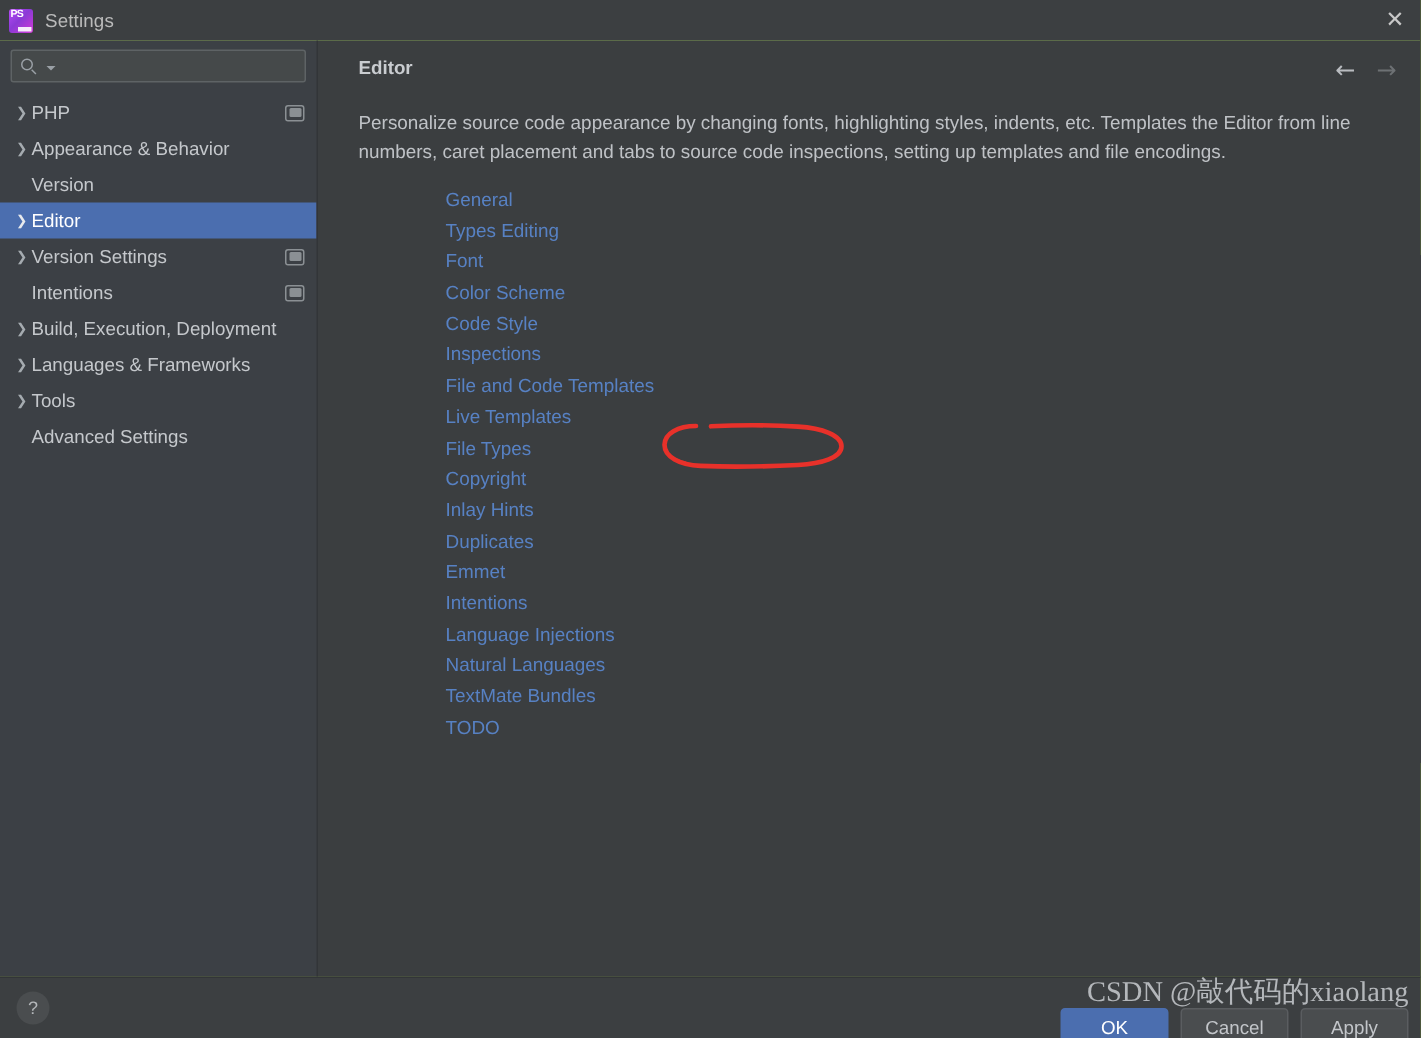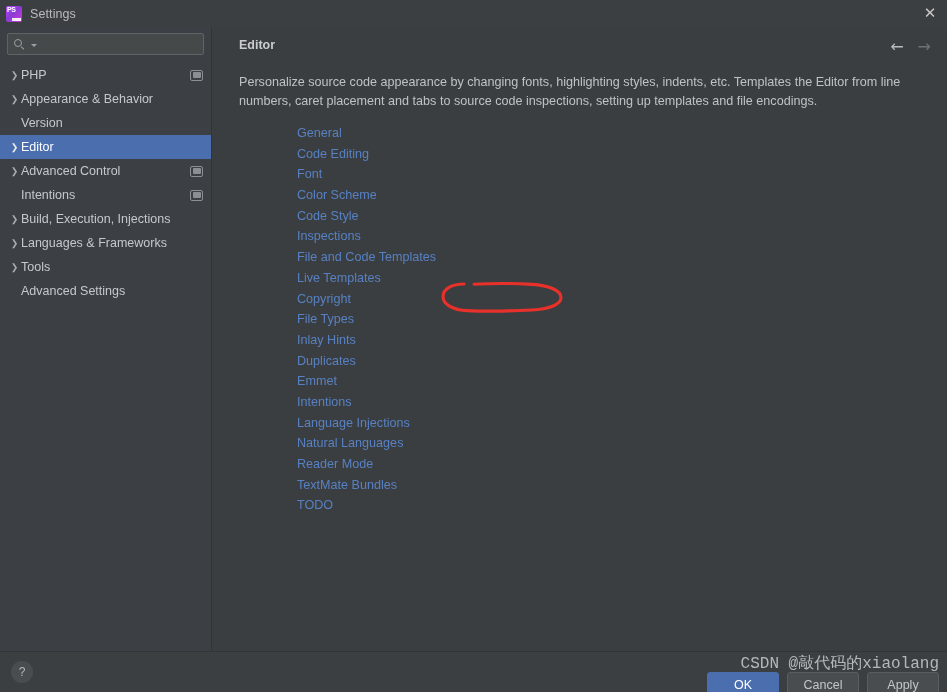--- a/index.html
+++ b/index.html
@@ -334,25 +334,25 @@
   .dlg-btn.primary {
     background: #4b6eaf;
     border-color: #4b6eaf;
     color: #ffffff;
   }
 
   .watermark {
     position: absolute;
     right: 8px;
     bottom: 18px;
-    font-size: 16px;
+    font-size: 19px;
     color: #cfd2d6;
     opacity: .82;
     white-space: nowrap;
-    font-family: Liberation Mono, monospace;
+    font-family: Liberation Serif, serif;
     pointer-events: none;
     margin-left: 12px;
   }
 </style>
 </head>
 <body>
 
 <div class="window">
 
   <div class="titlebar">
@@ -387,31 +387,31 @@
           <div class="tree-item">
             <span class="arrow empty">❯</span>
             <span class="tree-label">Version</span>
           </div>
           <div class="tree-item selected">
             <span class="arrow">❯</span>
             <span class="tree-label">Editor</span>
           </div>
           <div class="tree-item">
             <span class="arrow">❯</span>
-            <span class="tree-label">Advanced Control</span>
+            <span class="tree-label">Version Settings</span>
             <span class="scope-badge"></span>
           </div>
           <div class="tree-item">
             <span class="arrow empty">❯</span>
             <span class="tree-label">Intentions</span>
             <span class="scope-badge"></span>
           </div>
           <div class="tree-item">
             <span class="arrow">❯</span>
-            <span class="tree-label">Build, Execution, Injections</span>
+            <span class="tree-label">Build, Execution, Deployment</span>
           </div>
           <div class="tree-item">
             <span class="arrow">❯</span>
             <span class="tree-label">Languages &amp; Frameworks</span>
           </div>
           <div class="tree-item">
             <span class="arrow">❯</span>
             <span class="tree-label">Tools</span>
           </div>
           <div class="tree-item">
@@ -430,66 +430,63 @@
         </div>
       </div>
 
       <div class="description">Personalize source code appearance by changing fonts, highlighting styles, indents, etc. Templates the Editor from line numbers, caret placement and tabs to source code inspections, setting up templates and file encodings.</div>
 
       <div class="link-list" id="link-list">
           <div class="link-row">
             <span class="sub-link">General</span>
           </div>
           <div class="link-row">
-            <span class="sub-link">Code Editing</span>
+            <span class="sub-link">Types Editing</span>
           </div>
           <div class="link-row">
             <span class="sub-link">Font</span>
           </div>
           <div class="link-row">
             <span class="sub-link">Color Scheme</span>
           </div>
           <div class="link-row">
             <span class="sub-link">Code Style</span>
           </div>
           <div class="link-row">
             <span class="sub-link">Inspections</span>
           </div>
           <div class="link-row">
             <span class="sub-link">File and Code Templates</span>
           </div>
           <div class="link-row">
             <span class="sub-link">Live Templates</span>
           </div>
           <div class="link-row">
+            <span class="sub-link">File Types</span>
+          </div>
+          <div class="link-row">
             <span class="sub-link">Copyright</span>
           </div>
           <div class="link-row">
-            <span class="sub-link">File Types</span>
-          </div>
-          <div class="link-row">
             <span class="sub-link">Inlay Hints</span>
           </div>
           <div class="link-row">
             <span class="sub-link">Duplicates</span>
           </div>
           <div class="link-row">
             <span class="sub-link">Emmet</span>
           </div>
           <div class="link-row">
             <span class="sub-link">Intentions</span>
           </div>
           <div class="link-row">
             <span class="sub-link">Language Injections</span>
           </div>
           <div class="link-row">
             <span class="sub-link">Natural Languages</span>
-          </div>
-          <div class="link-row">
-            <span class="sub-link">Reader Mode</span>
           </div>
           <div class="link-row">
             <span class="sub-link">TextMate Bundles</span>
           </div>
           <div class="link-row">
             <span class="sub-link">TODO</span>
           </div>
         </div>
 
       <svg class="annotation" viewBox="0 0 130 40" fill="none" xmlns="http://www.w3.org/2000/svg">

